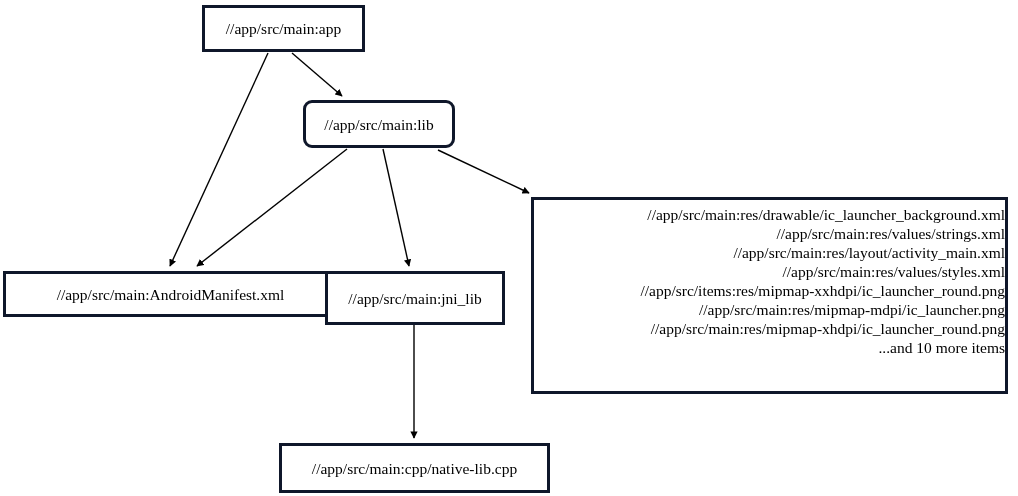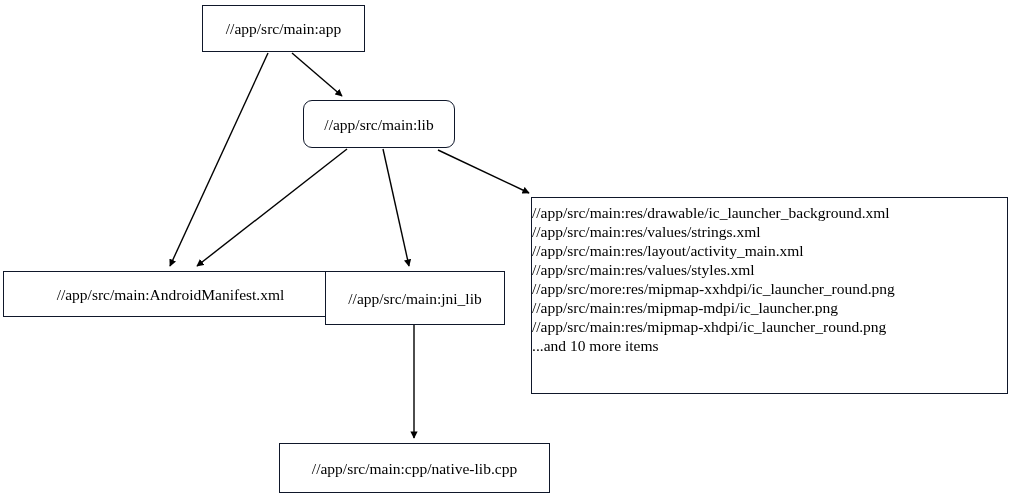--- a/index.html
+++ b/index.html
@@ -21,39 +21,39 @@
   #edges {
     position: absolute;
     left: 0;
     top: 0;
     width: 1018px;
     height: 496px;
   }
   .node {
     position: absolute;
     box-sizing: border-box;
-    border: 1px solid #0f172a;
+    border: 3px solid #0f172a;
     background: #ffffff;
     display: flex;
     align-items: center;
     justify-content: center;
     text-align: center;
     font-size: 15.5px;
     line-height: 19px;
     white-space: nowrap;
     z-index: 2;
   }
   .node.multiline {
     white-space: normal;
     display: block;
     padding-top: 5px;
   }
   .node .line {
     display: block;
-    text-align: left;
+    text-align: right;
     white-space: nowrap;
   }
 </style>
 </head>
 <body>
 
 <div id="graph">
 
   <svg id="edges" viewBox="0 0 1018 496" width="1018" height="496" xmlns="http://www.w3.org/2000/svg">
     <defs>
@@ -93,19 +93,19 @@
 
   <div class="node" style="left:279px; top:443px; width:271px; height:50px;">
     <span>//app/src/main:cpp/native-lib.cpp</span>
   </div>
 
   <div class="node multiline" style="left:531px; top:197px; width:477px; height:197px;">
     <span class="line">//app/src/main:res/drawable/ic_launcher_background.xml</span>
     <span class="line">//app/src/main:res/values/strings.xml</span>
     <span class="line">//app/src/main:res/layout/activity_main.xml</span>
     <span class="line">//app/src/main:res/values/styles.xml</span>
-    <span class="line">//app/src/more:res/mipmap-xxhdpi/ic_launcher_round.png</span>
+    <span class="line">//app/src/items:res/mipmap-xxhdpi/ic_launcher_round.png</span>
     <span class="line">//app/src/main:res/mipmap-mdpi/ic_launcher.png</span>
     <span class="line">//app/src/main:res/mipmap-xhdpi/ic_launcher_round.png</span>
     <span class="line">...and 10 more items</span>
   </div>
 
 </div>
 
 </body></html>

